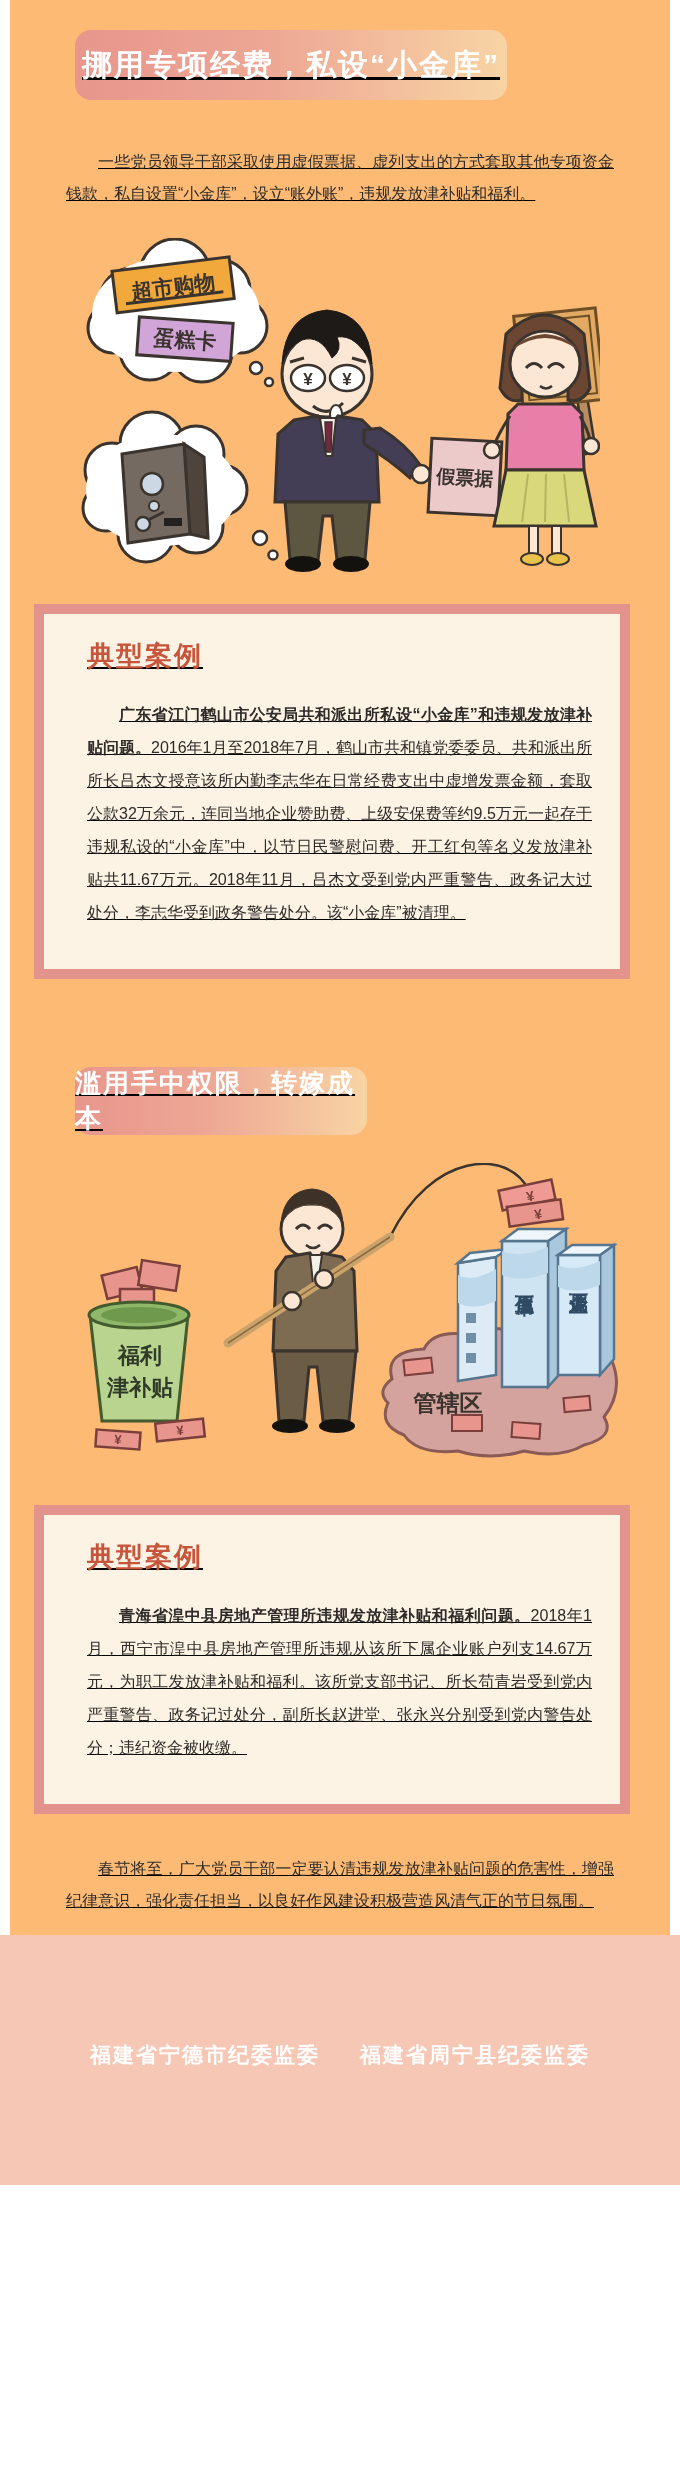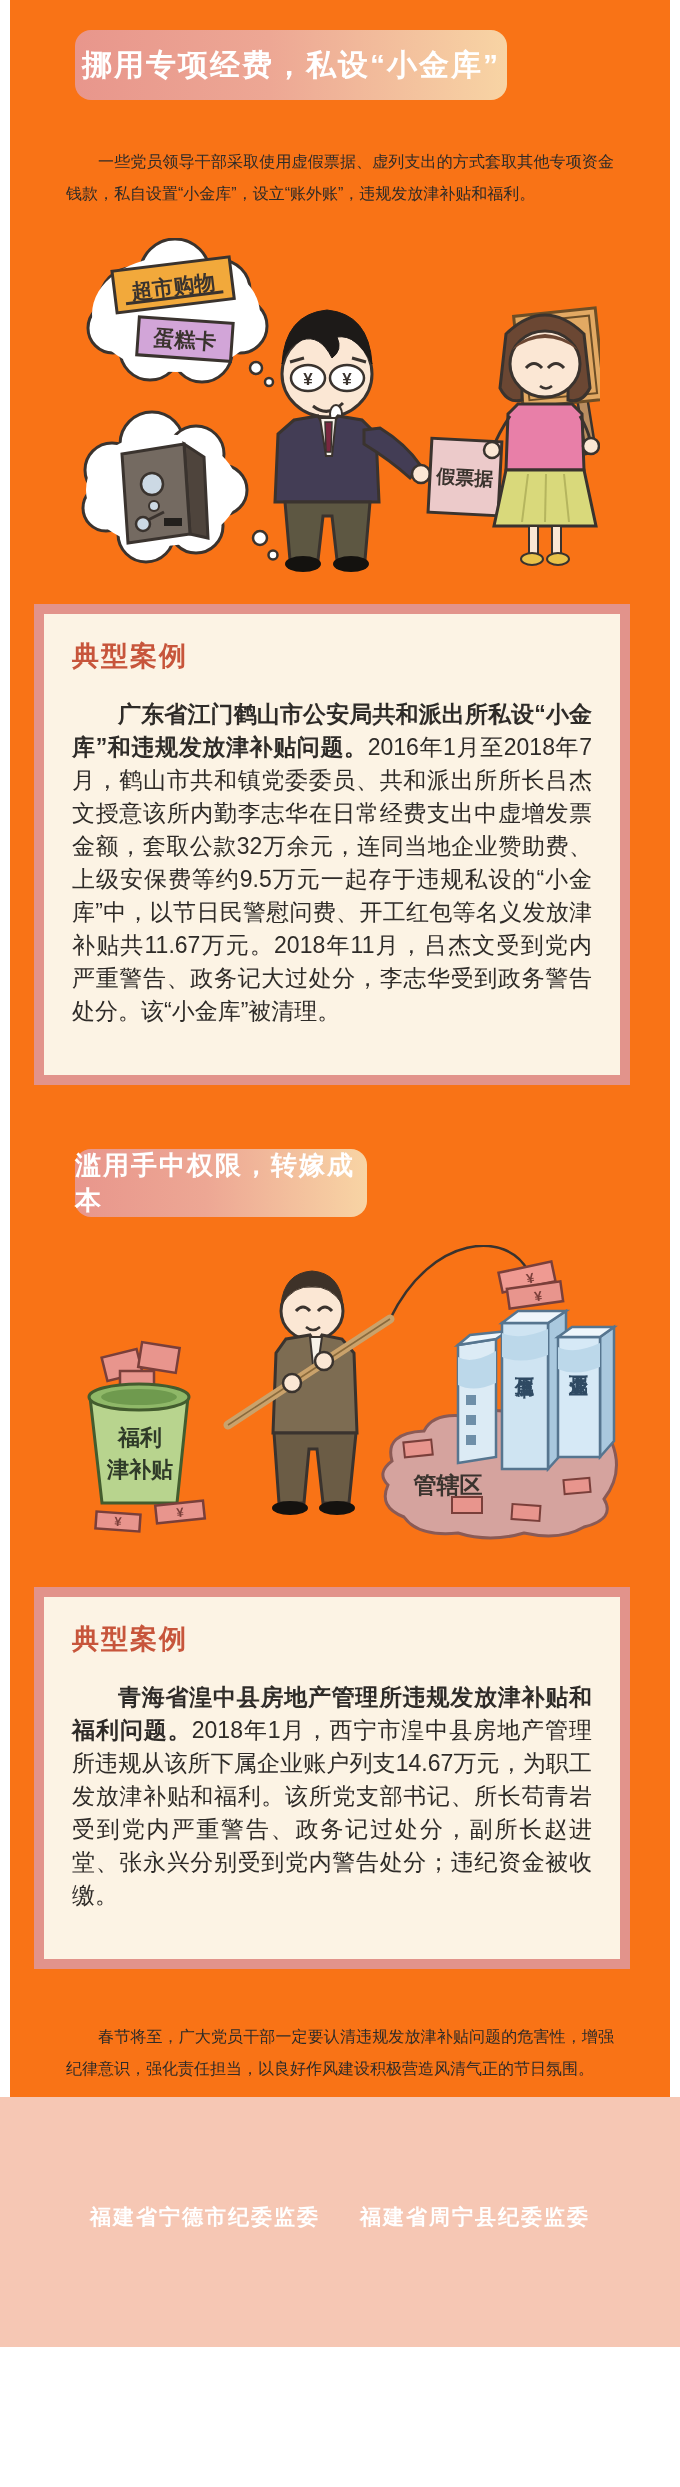--- a/index.html
+++ b/index.html
@@ -5,68 +5,69 @@
   html,body{margin:0;padding:0;}
   body{
     width:680px;
     background:#ffffff;
     font-family:"Liberation Sans","DejaVu Sans",sans-serif;
     -webkit-font-smoothing:antialiased;
   }
   .page{width:680px;background:#ffffff;}
   .main{
     margin:0 10px;
-    background:#f97316;
+    background:#fdba74;
     overflow:hidden;
+    text-decoration:underline;
   }
   
   .badge{
     background:linear-gradient(90deg,#e8968c 0%,#eda794 45%,#f8d4a4 100%);
     color:#ffffff;
     font-weight:bold;
     border-radius:16px;
     display:flex;align-items:center;justify-content:center;
     letter-spacing:2px;
   }
   .badge-1{width:432px;height:70px;margin:30px 0 0 65px;font-size:30px;}
-  .badge-2{width:292px;height:68px;margin:64px 0 0 65px;font-size:26px;}
+  .badge-2{width:292px;height:68px;margin:88px 0 0 65px;font-size:26px;}
   
   .para{
     margin:46px 56px 0 56px;
     font-size:16px;
     line-height:32px;
     color:#2e2b28;
     text-indent:2em;
     text-align:justify;
   }
   
   .illus{display:block;margin:28px auto 0 auto;}
   
   .case-box{
     margin:30px 40px 0 24px;
     border:10px solid #e2938b;
     background:#fcf3e4;
-    padding:24px 28px 24px 28px;
+    padding:24px 28px 24px 43px;
   }
   .case-title{
     color:#c7553b;
     font-size:27px;
     font-weight:bold;
     letter-spacing:2px;
   }
   .case-text{
     margin-top:24px;
-    font-size:23px;
+    font-size:16px;
     line-height:33px;
     color:#2e2b28;
     text-indent:2em;
     text-align:justify;
   }
   .case-text .lead{font-weight:bold;}
-  .closing{margin-top:52px;padding-bottom:12px;}
+  .closing{margin-top:39px;padding-bottom:18px;}
   
   .footer{
     width:680px;
     background:#f6c7b4;
     padding-top:84px;
     height:166px;
     box-sizing:content-box;
   }
   .footer-site{
     text-align:center;

